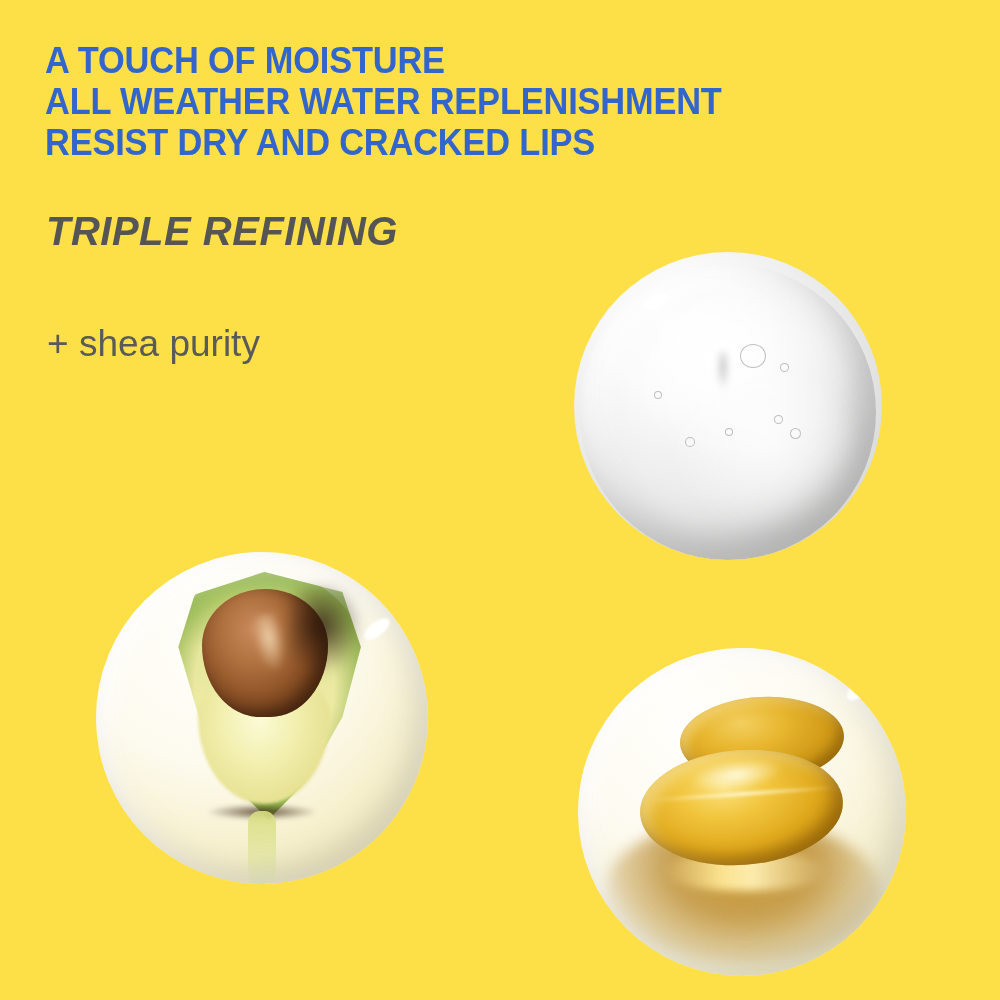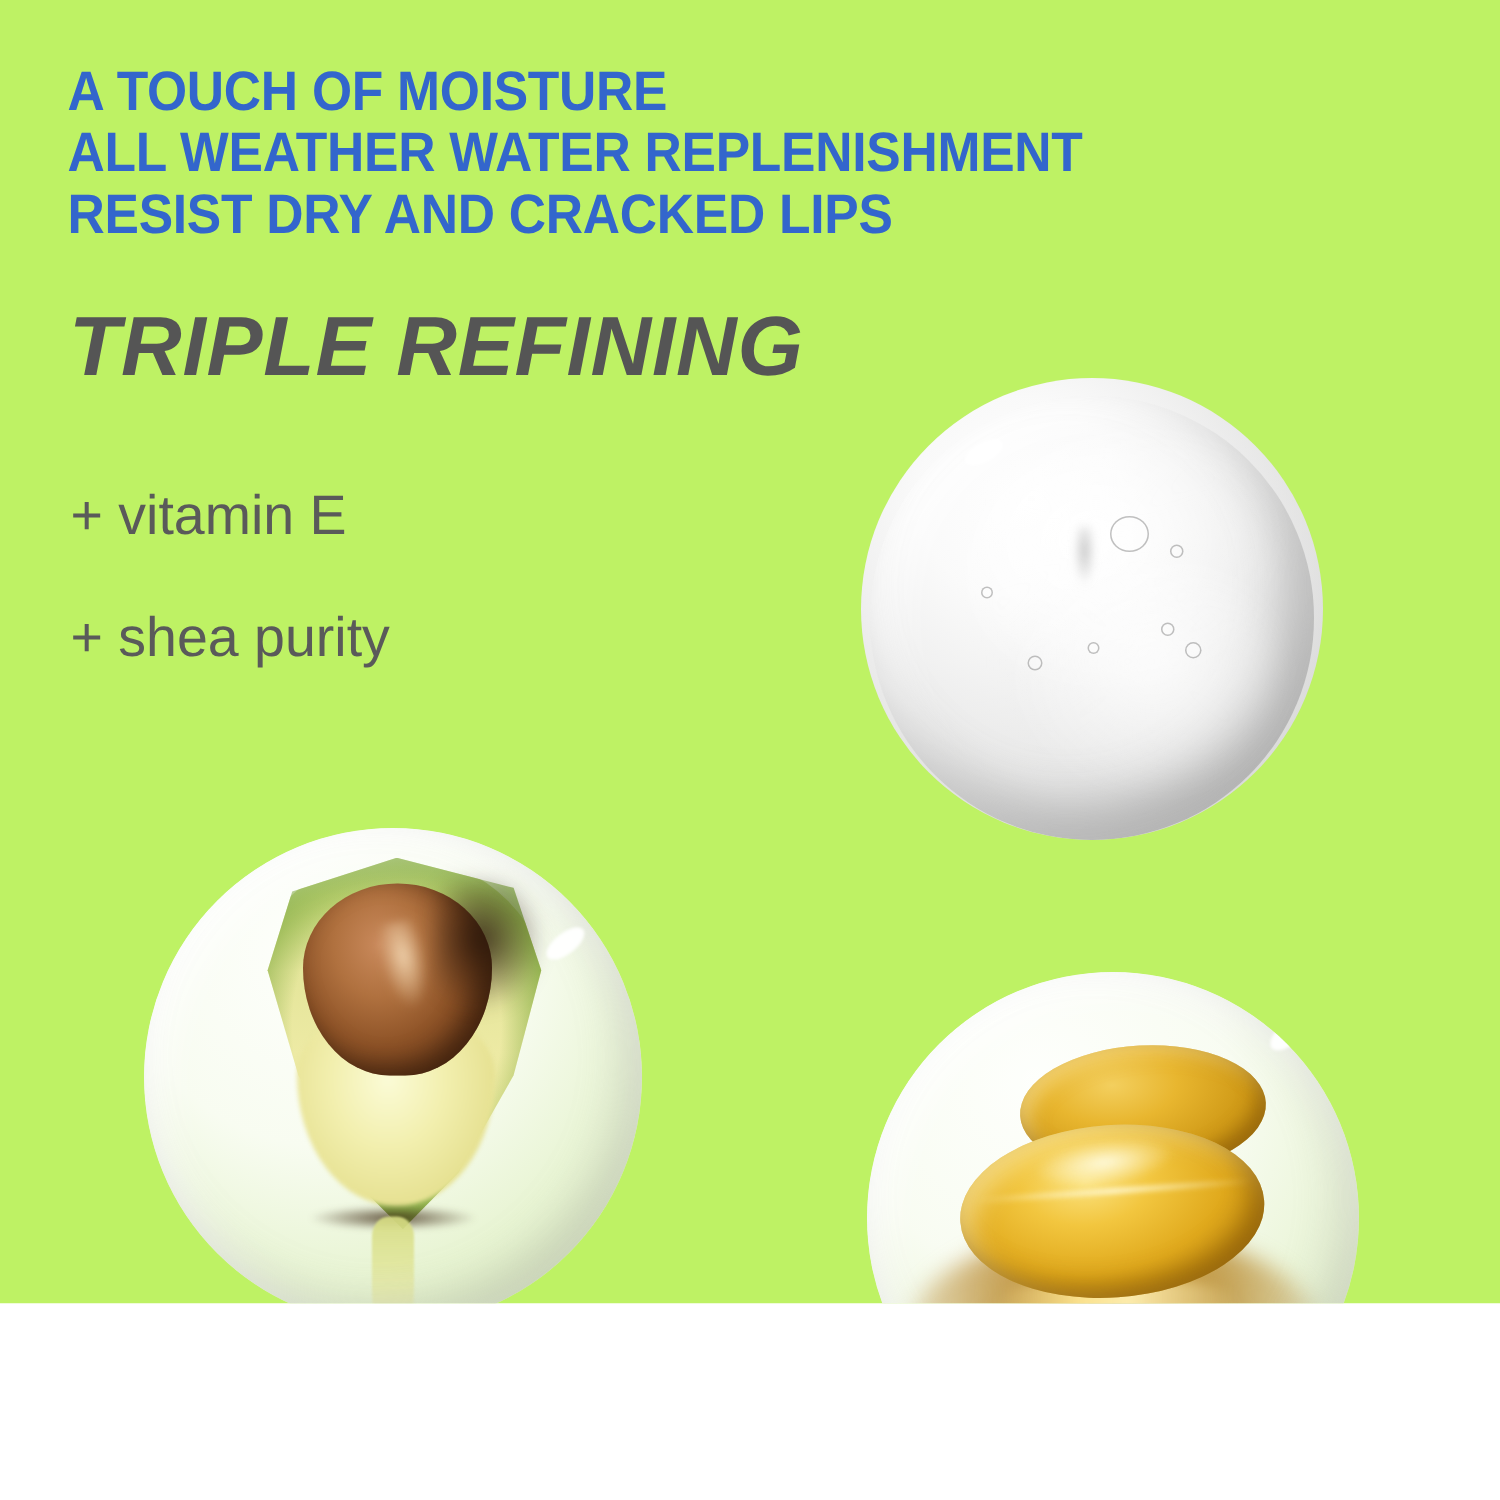--- a/index.html
+++ b/index.html
@@ -3,23 +3,23 @@
 <meta charset="utf-8">
 <style>
   html, body {
     margin: 0;
     padding: 0;
     background: #ffffff;
   }
   #poster {
     position: relative;
     width: 1000px;
-    height: 869px;
+    height: 1000px;
     overflow: hidden;
-    background: #bef264;
+    background: #fde047;
     font-family: "Liberation Sans", sans-serif;
     -webkit-font-smoothing: antialiased;
   }
 
   
   .headline {
     position: absolute;
     left: 45px;
     top: 40px;
     width: 900px;
@@ -35,21 +35,21 @@
     white-space: nowrap;
   }
 
   .subtitle {
     position: absolute;
     left: 46px;
     top: 205px;
     color: #555555;
     font-weight: bold;
     font-style: italic;
-    font-size: 56px;
+    font-size: 40px;
     line-height: 52px;
     letter-spacing: 0.5px;
     white-space: nowrap;
   }
 
   .ingredients {
     position: absolute;
     left: 47px;
     top: 303px;
     width: 470px;
@@ -321,21 +321,20 @@
 
   <div class="headline">
     <div class="headline-line">A TOUCH OF MOISTURE</div>
     <div class="headline-line">ALL WEATHER WATER REPLENISHMENT</div>
     <div class="headline-line">RESIST DRY AND CRACKED LIPS</div>
   </div>
 
   <div class="subtitle">TRIPLE REFINING</div>
 
   <div class="ingredients">
-    <div class="ingredient-line">+ vitamin E</div>
     <div class="ingredient-line">+ shea purity</div>
   </div>
 
   <div class="sphere" id="vaseline-sphere">
     <div class="gel-dark"></div>
     <div class="gel-swirl-a"></div>
     <div class="gel-swirl-b"></div>
     <div class="gel-crease"></div>
     <div class="bubble" style="left:54%;top:30%;width:24px;height:22px;"></div>
     <div class="bubble" style="left:67%;top:36%;width:7px;height:7px;"></div>

